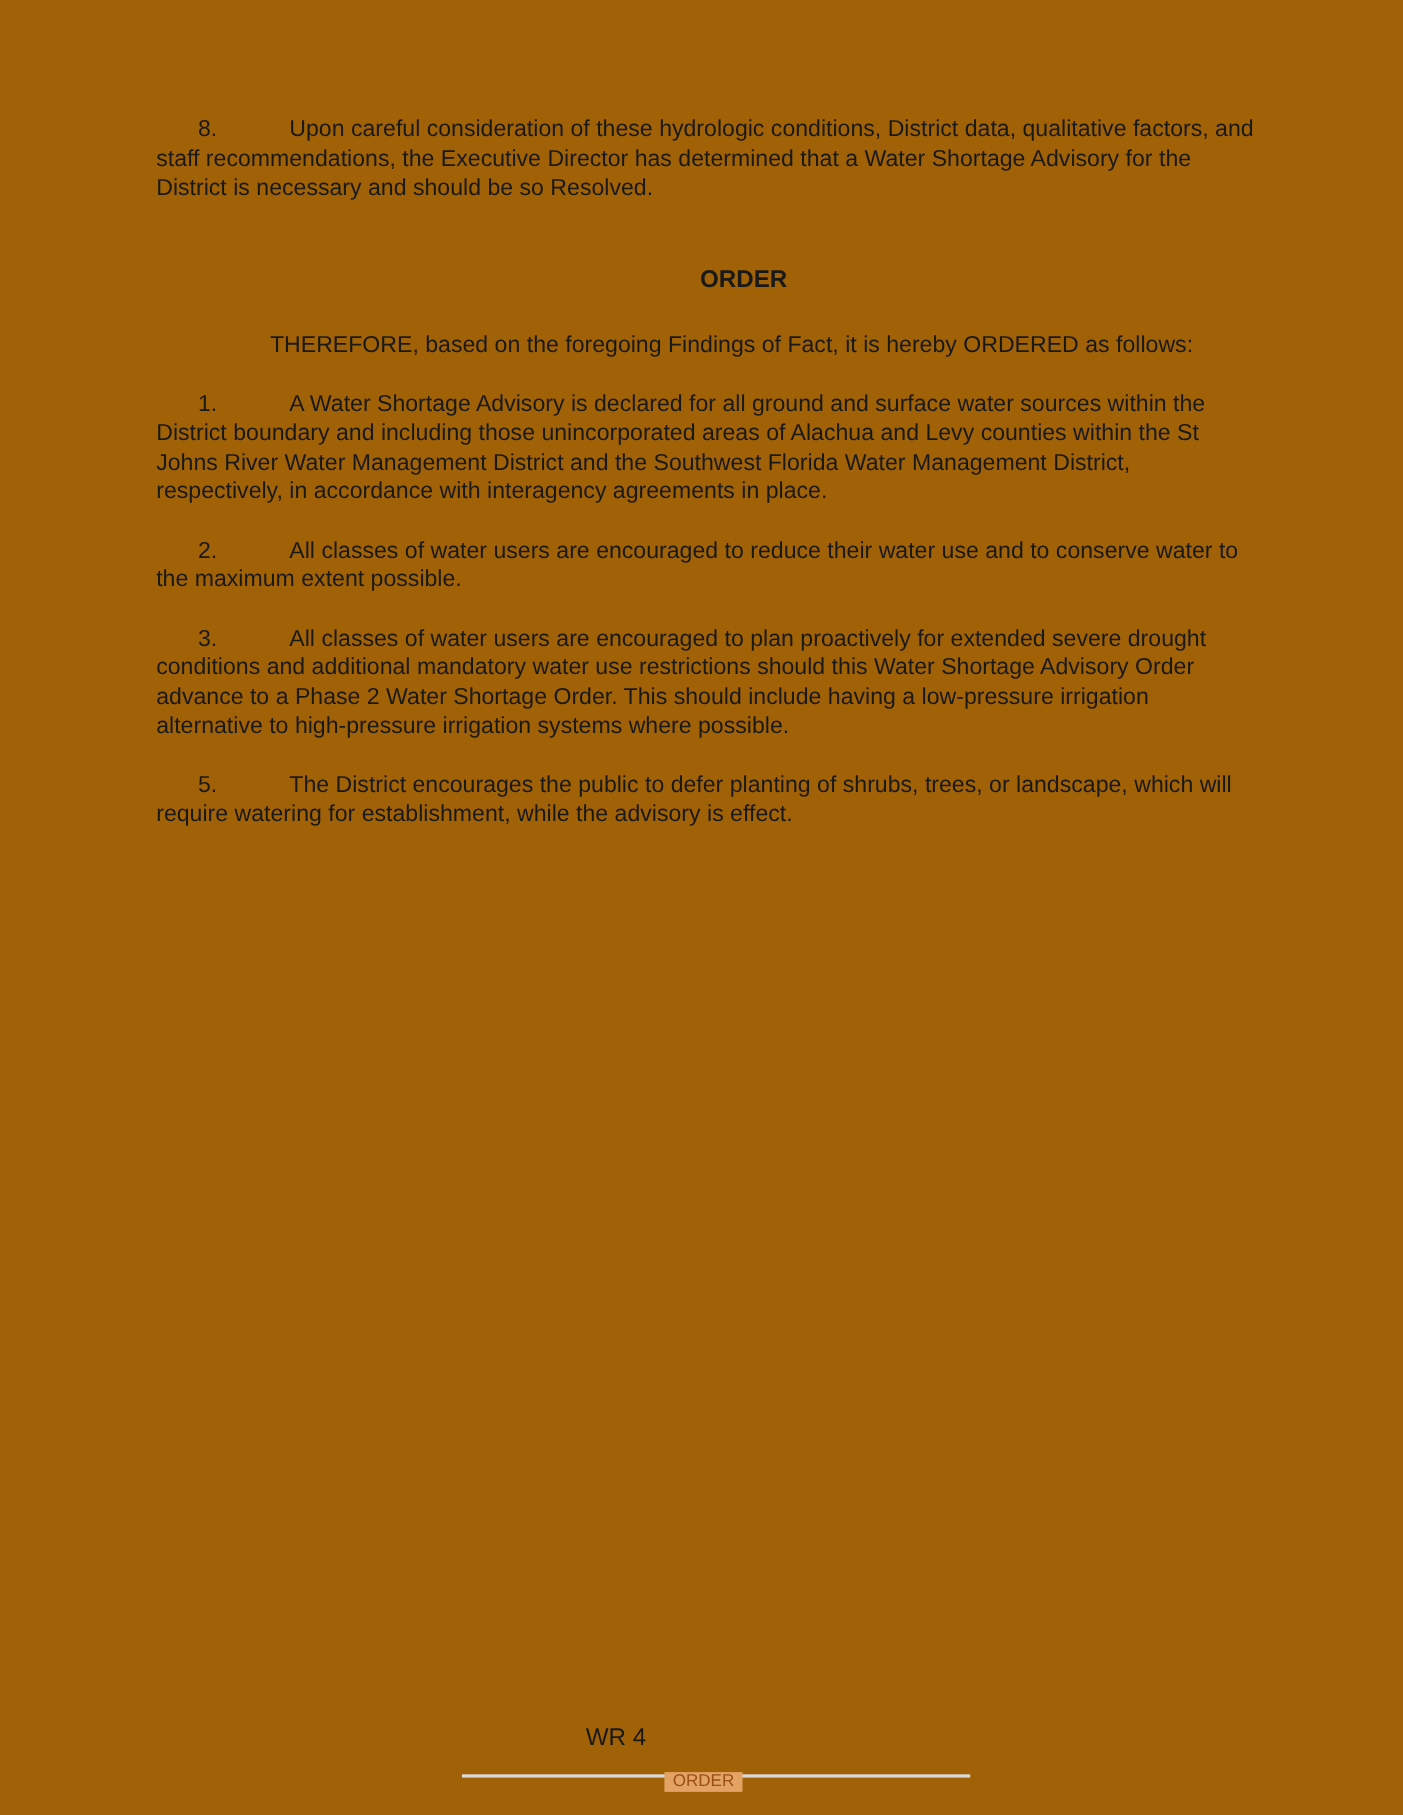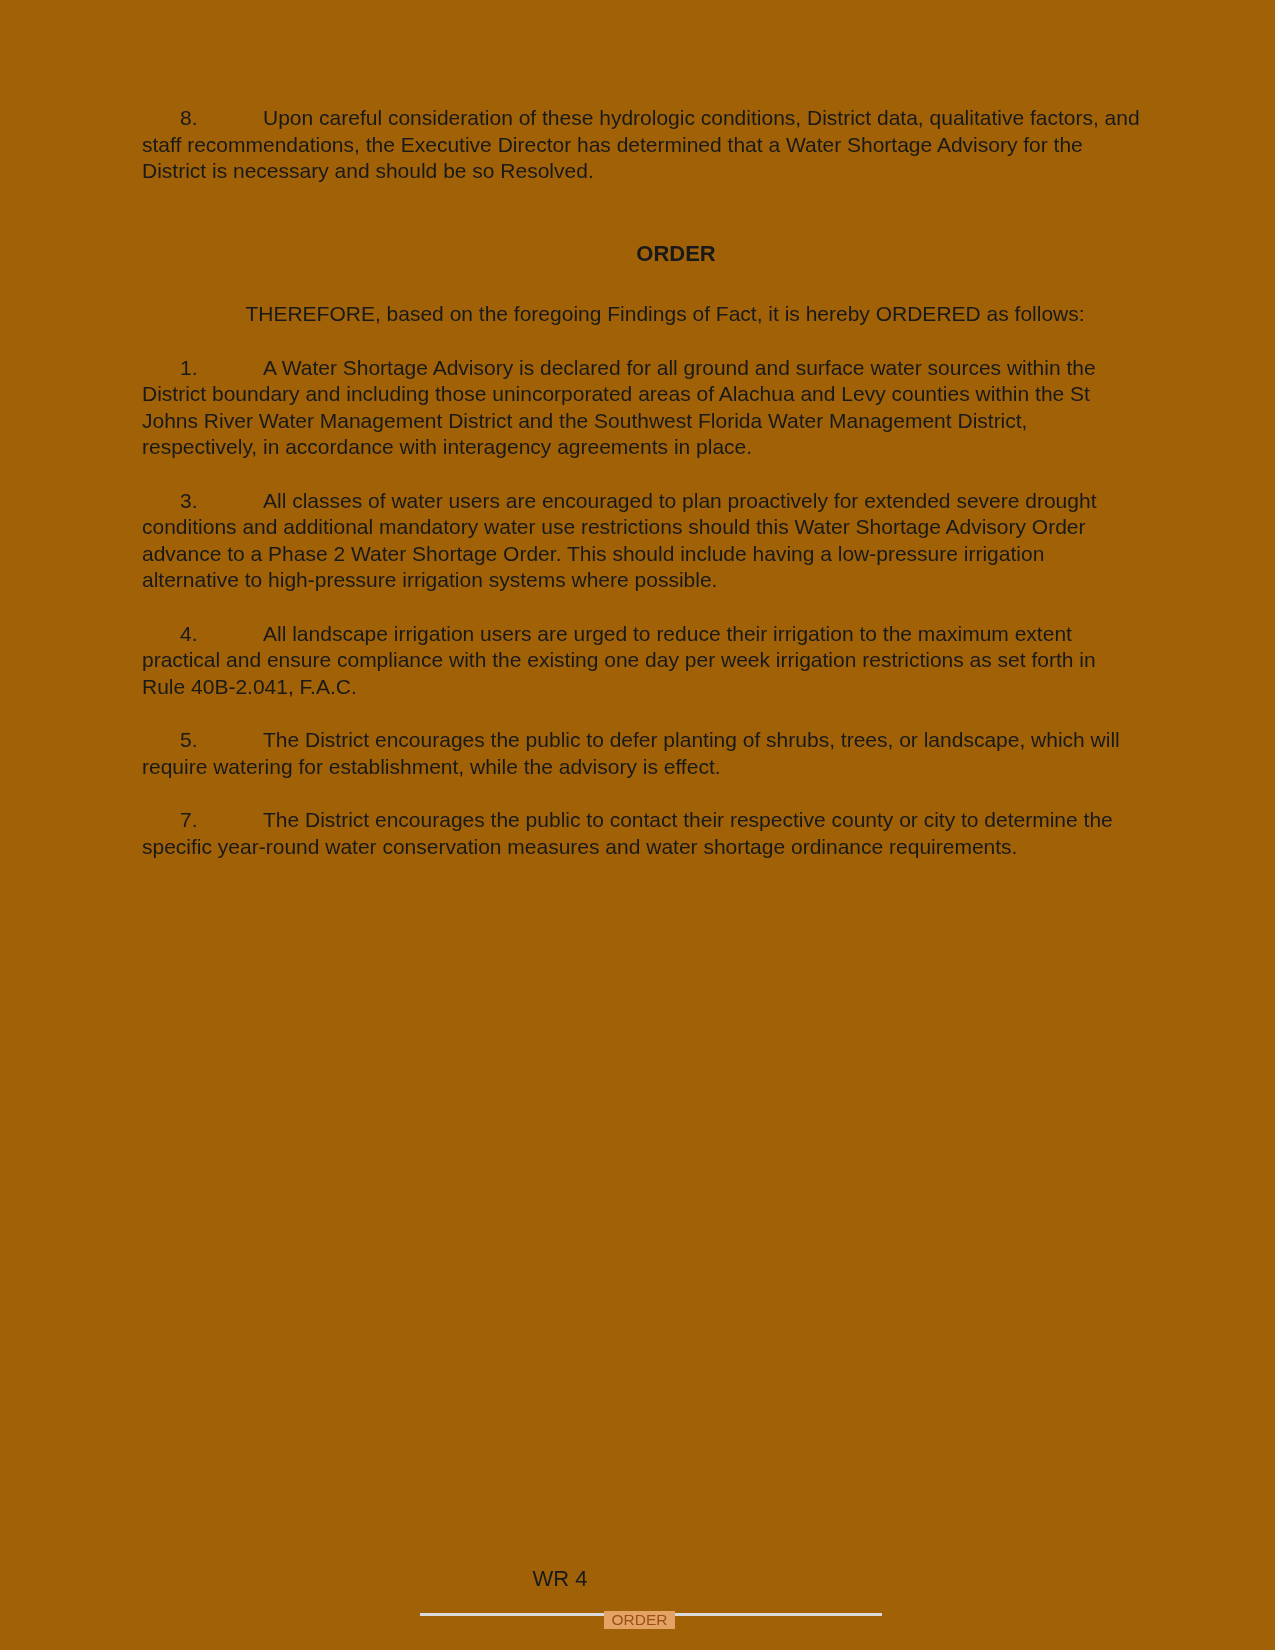--- a/index.html
+++ b/index.html
@@ -91,29 +91,28 @@
   <section class="content">
 
     <p class="body-para"><span class="pnum">8.</span><span>Upon careful consideration of these hydrologic conditions, District data, qualitative factors, and staff recommendations, the Executive Director has determined that a Water Shortage Advisory for the District is necessary and should be so Resolved.</span></p>
 
     <h2 class="order-heading">ORDER</h2>
 
     <p class="therefore">THEREFORE, based on the foregoing Findings of Fact, it is hereby ORDERED as follows:</p>
 
     <p class="body-para"><span class="pnum">1.</span><span>A Water Shortage Advisory is declared for all ground and surface water sources within the District boundary and including those unincorporated areas of Alachua and Levy counties within the St Johns River Water Management District and the Southwest Florida Water Management District, respectively, in accordance with interagency agreements in place.</span></p>
 
+    <p class="body-para"><span class="pnum">2.</span><span>All classes of water users are encouraged to reduce their water use and to conserve water to the maximum extent possible.</span></p>
 
     <p class="body-para"><span class="pnum">3.</span><span>All classes of water users are encouraged to plan proactively for extended severe drought conditions and additional mandatory water use restrictions should this Water Shortage Advisory Order advance to a Phase 2 Water Shortage Order. This should include having a low-pressure irrigation alternative to high-pressure irrigation systems where possible.</span></p>
 
-    <p class="body-para"><span class="pnum">4.</span><span>All landscape irrigation users are urged to reduce their irrigation to the maximum extent practical and ensure compliance with the existing one day per week irrigation restrictions as set forth in Rule 40B-2.041, F.A.C.</span></p>
 
     <p class="body-para"><span class="pnum">5.</span><span>The District encourages the public to defer planting of shrubs, trees, or landscape, which will require watering for establishment, while the advisory is effect.</span></p>
 
 
-    <p class="body-para"><span class="pnum">7.</span><span>The District encourages the public to contact their respective county or city to determine the specific year-round water conservation measures and water shortage ordinance requirements.</span></p>
 
 
   </section>
 
   <div class="footer-pagelabel">WR 4</div>
 
   <div class="footer-artifact-line"></div>
 
   <div class="stamp-row row1">
     <span class="stamp">ORDER</span>

